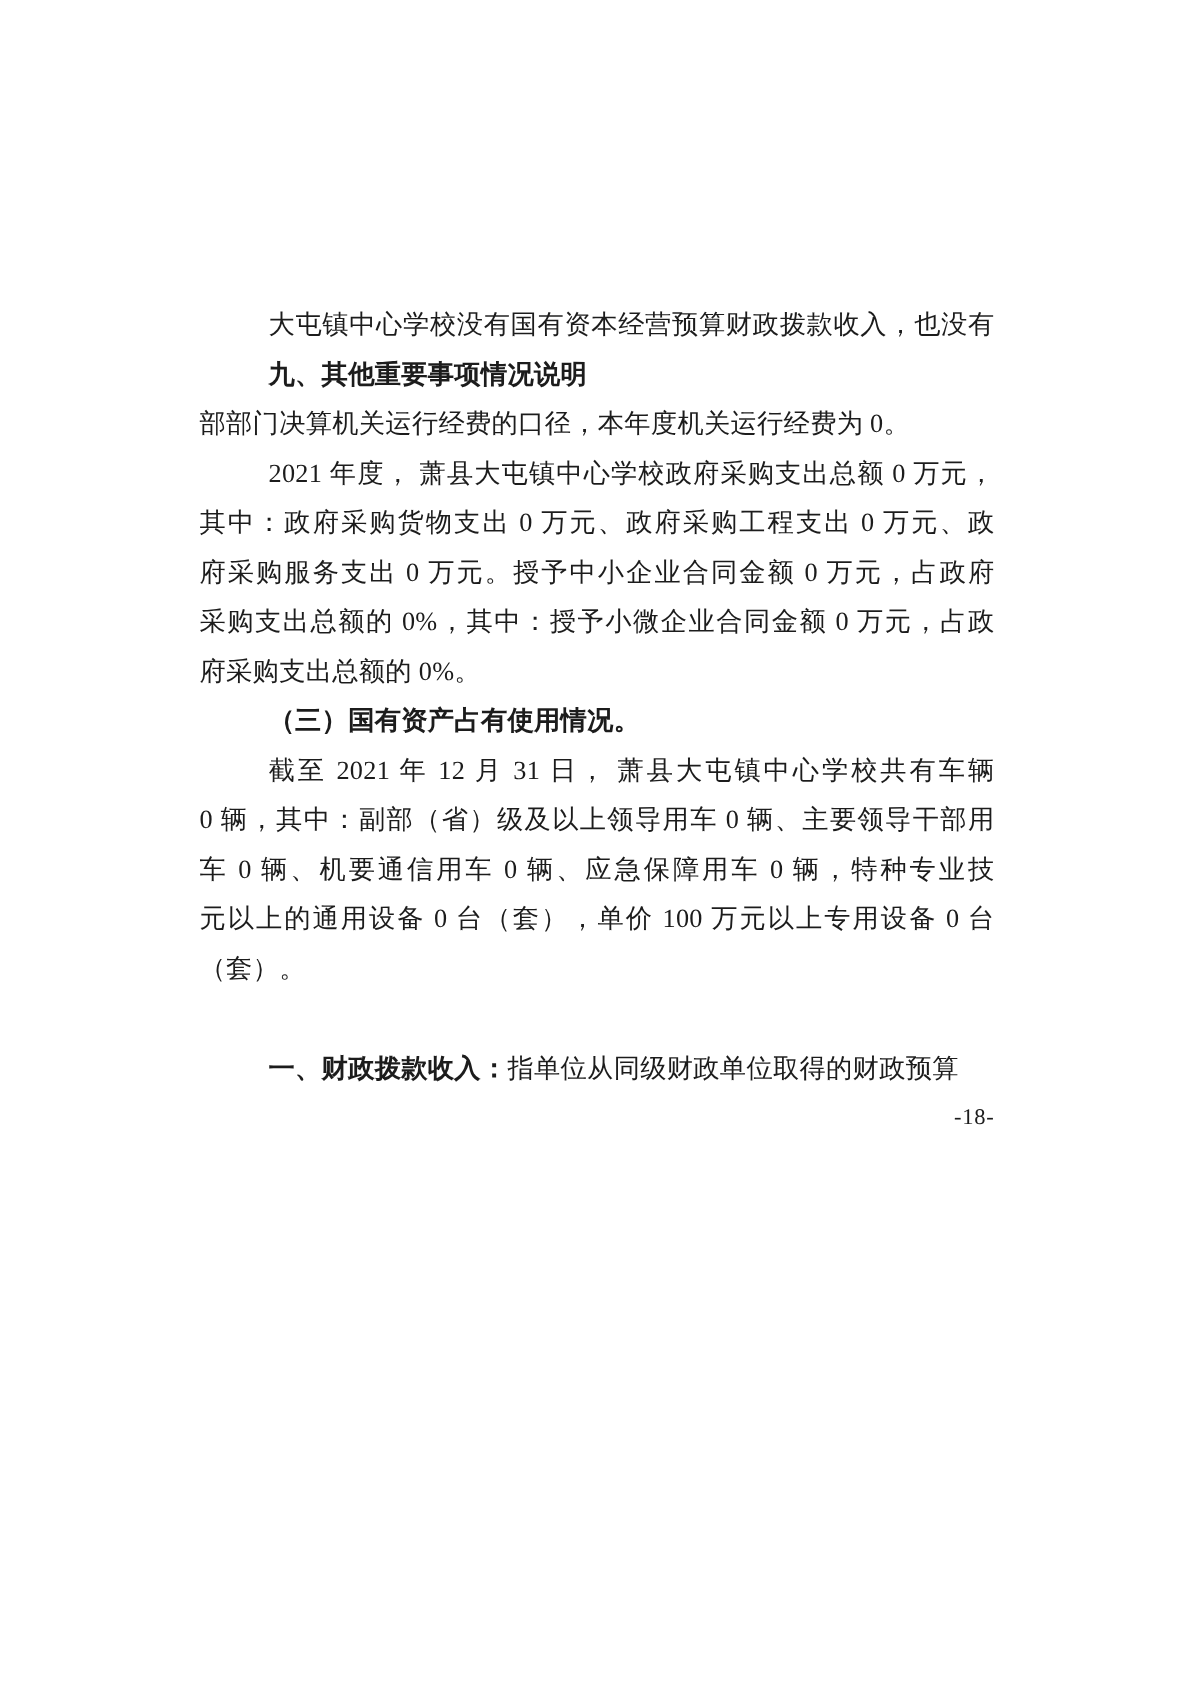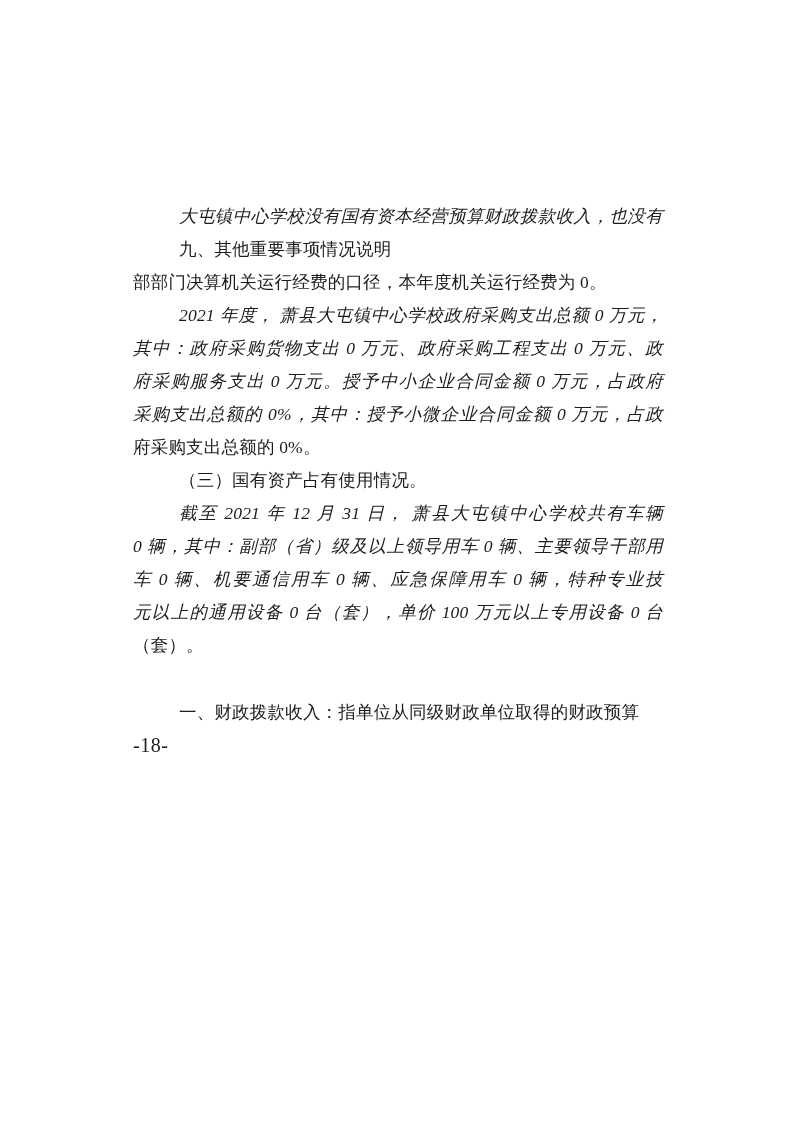--- a/index.html
+++ b/index.html
@@ -16,29 +16,29 @@
     left: 133px; top: 200px;
     width: 530px;
   }
   .ln {
     height: 33px;
     line-height: 33px;
     font-size: 17.5px;
     letter-spacing: 0.2px;
   }
   .ind { padding-left: 46px; }
-  .jf  { text-align: justify; text-align-last: justify; font-style: italic; }
+  .jf  { text-align: justify; text-align-last: justify; }
   .hei {
     font-family: "Liberation Sans", "DejaVu Sans", sans-serif;
-    font-weight: 400;
+    font-weight: 700;
   }
   .sp  { height: 34px; }
   .pagenum {
-    text-align: left;
-    font-size: 20px;
+    text-align: right;
+    font-size: 15px;
     letter-spacing: 0.5px;
   }
 </style>
 </head>
 <body>
 
 <div class="content">
 
   <div class="ln ind jf">大屯镇中心学校没有国有资本经营预算财政拨款收入，也没有</div>
 

